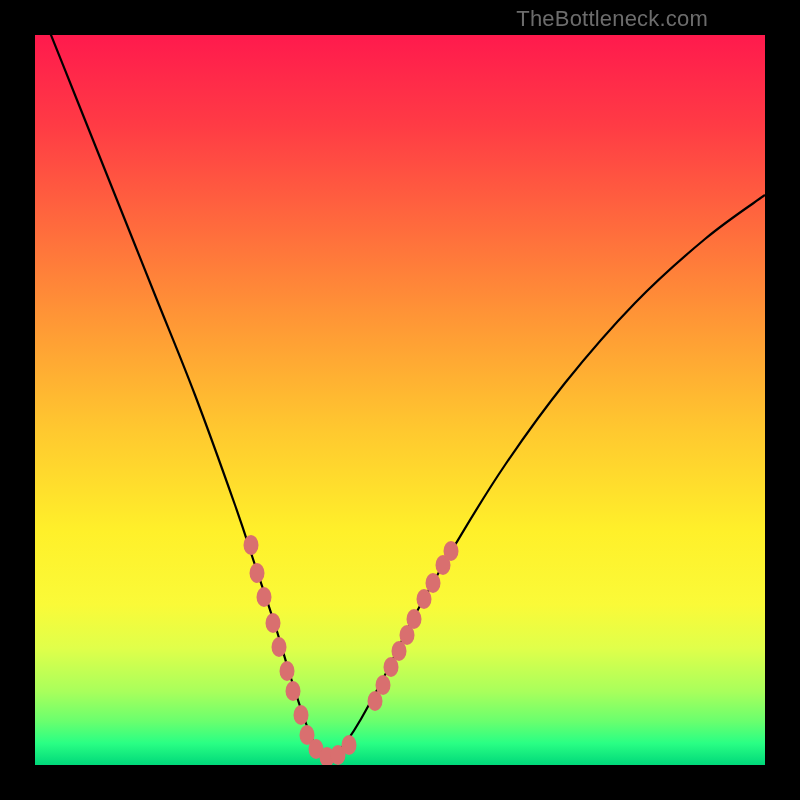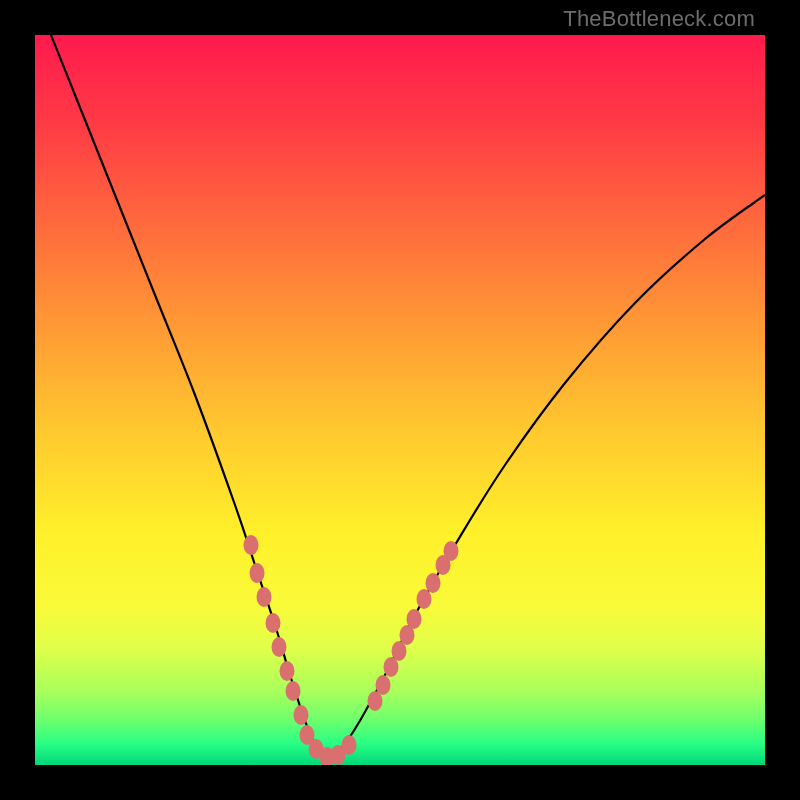--- a/index.html
+++ b/index.html
@@ -11,21 +11,20 @@
     overflow: hidden;
     font-family: Arial, Helvetica, sans-serif;
   }
   .frame {
     position: absolute;
     top: 0;
     left: 0;
     width: 718px;
     height: 800px;
     background: #000;
-    padding-left: 47px;
   }
   .plot {
     position: absolute;
     top: 35px;
     left: 35px;
     width: 730px;
     height: 730px;
     overflow: hidden;
   }
   .gradient {

